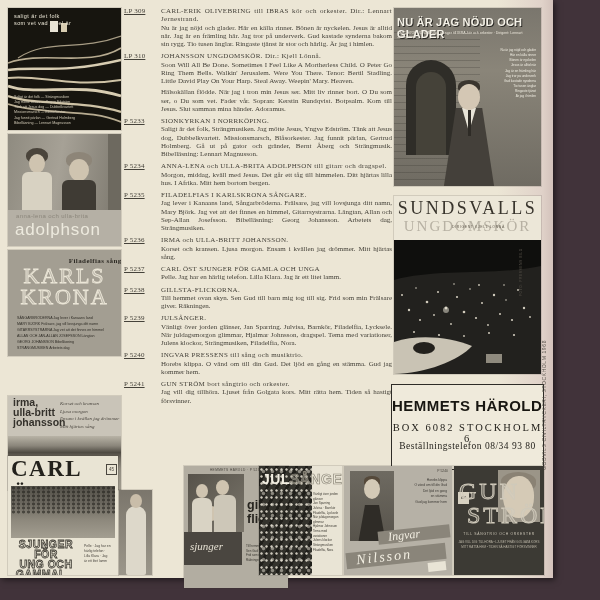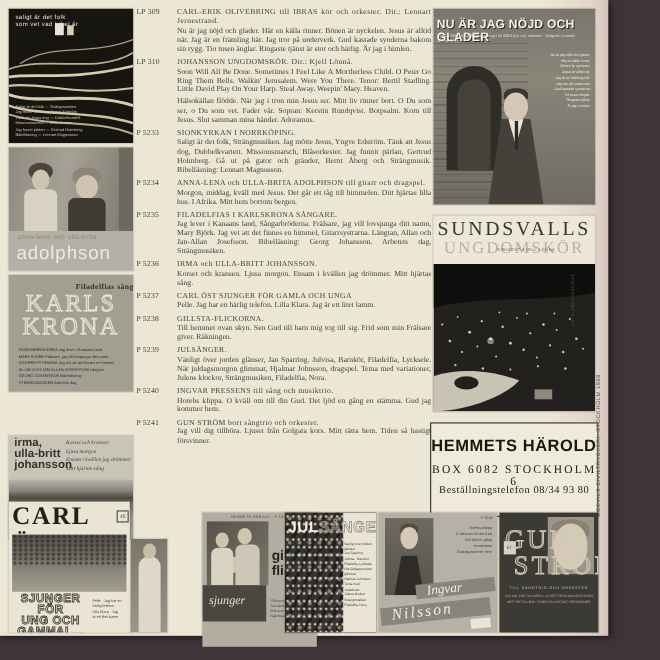--- a/index.html
+++ b/index.html
@@ -8,21 +8,21 @@
   
   .paper{position:absolute;left:0;top:0;width:553px;height:578px;
          background:linear-gradient(90deg,#ece6d5 0%,#ece6d5 90%,#e0d2c9 98%,#d3c2bb 100%);
          box-shadow:2px 2px 6px rgba(0,0,0,.5);}
   .abs{position:absolute;}
   .cover{position:absolute;overflow:hidden;box-shadow:0 0 0 1px rgba(60,55,45,.15);}
   .pre{white-space:pre-line;}
   
   #catalog{position:absolute;left:124px;top:7px;width:268px;height:458px;overflow:hidden;}
   .entry{display:flex;margin-bottom:4px;color:#45423a;}
-  .code{flex:none;width:37px;font-size:7px;letter-spacing:.2px;white-space:nowrap;}
+  .code{flex:none;width:37px;font-size:7px;letter-spacing:.2px;white-space:nowrap;text-decoration:underline;}
   .etext{flex:1;font-size:7px;line-height:1.18;text-align:justify;}
   .ehead{letter-spacing:.35px;}
   .b2{margin-top:3px;}
   .b2:empty{display:none;}
   
   #cover-sion{left:8px;top:8px;width:113px;height:122px;background:#17150f;}
   .sion-title{left:6px;top:5px;font-family:"Liberation Sans",sans-serif;font-size:5.5px;
               line-height:1.25;color:#e9e4d4;letter-spacing:.4px;}
   .sion-tracks{left:6px;bottom:4px;font-family:"Liberation Sans",sans-serif;font-size:3.6px;
                line-height:1.45;color:#cfc8b5;}
@@ -284,21 +284,21 @@
         <div class="etext">
           <div class="ehead">ANNA-LENA och ULLA-BRITA ADOLPHSON till gitarr och dragspel.</div>
           <div class="ebody">Morgon, middag, kväll med Jesus. Det går ett tåg till himmelen. Ditt hjärtas lilla hus. I Afrika. Mitt hem bortom bergen.</div>
 
         </div>
       </div>
       <div class="entry">
         <div class="code">P 5235</div>
         <div class="etext">
           <div class="ehead">FILADELFIAS I KARLSKRONA SÅNGARE.</div>
-          <div class="ebody">Jag lever i Kanaans land, Sångarbröderna. Frälsare, jag vill lovsjunga ditt namn, Mary Björk. Jag vet att det finnes en himmel, Gitarrsystrarna. Längtan, Allan och Jan-Allan Josefsson. Bibelläsning: Georg Johansson. Arbetets dag, Strängmusiken.</div>
+          <div class="ebody">Jag lever i Kanaans land, Sångarbröderna. Frälsare, jag vill lovsjunga ditt namn, Mary Björk. Jag vet att det finnes en himmel, Gitarrsystrarna. Längtan, Allan och Sep-Allan Josefsson. Bibelläsning: Georg Johansson. Arbetets dag, Strängmusiken.</div>
 
         </div>
       </div>
       <div class="entry">
         <div class="code">P 5236</div>
         <div class="etext">
           <div class="ehead">IRMA och ULLA-BRITT JOHANSSON.</div>
           <div class="ebody">Korset och kransen. Ljusa morgon. Ensam i kvällen jag drömmer. Mitt hjärtas sång.</div>
 
         </div>
@@ -324,21 +324,21 @@
         <div class="etext">
           <div class="ehead">JULSÅNGER.</div>
           <div class="ebody">Vänligt över jorden glänser, Jan Sparring. Julvisa, Barnkör, Filadelfia, Lycksele. När juldagsmorgon glimmar, Hjalmar Johnsson, dragspel. Tema med variationer, Julens klockor, Strängmusiken, Filadelfia, Nora.</div>
 
         </div>
       </div>
       <div class="entry">
         <div class="code">P 5240</div>
         <div class="etext">
           <div class="ehead">INGVAR PRESSENS till sång och musiktrio.</div>
-          <div class="ebody">Horebs klippa. O kväll om till din Gud. Det ljöd en gång en stämma. Gud jag kommer hem.</div>
+          <div class="ebody">Horebs klippa. O vänd om till din Gud. Det ljöd en gång en stämma. Gud jag kommer hem.</div>
 
         </div>
       </div>
       <div class="entry">
         <div class="code">P 5241</div>
         <div class="etext">
           <div class="ehead">GUN STRÖM bort sångtrio och orkester.</div>
           <div class="ebody">Jag vill dig tillhöra. Ljuset från Golgata kors. Mitt rätta hem. Tiden så hastigt försvinner.</div>
 
         </div>

